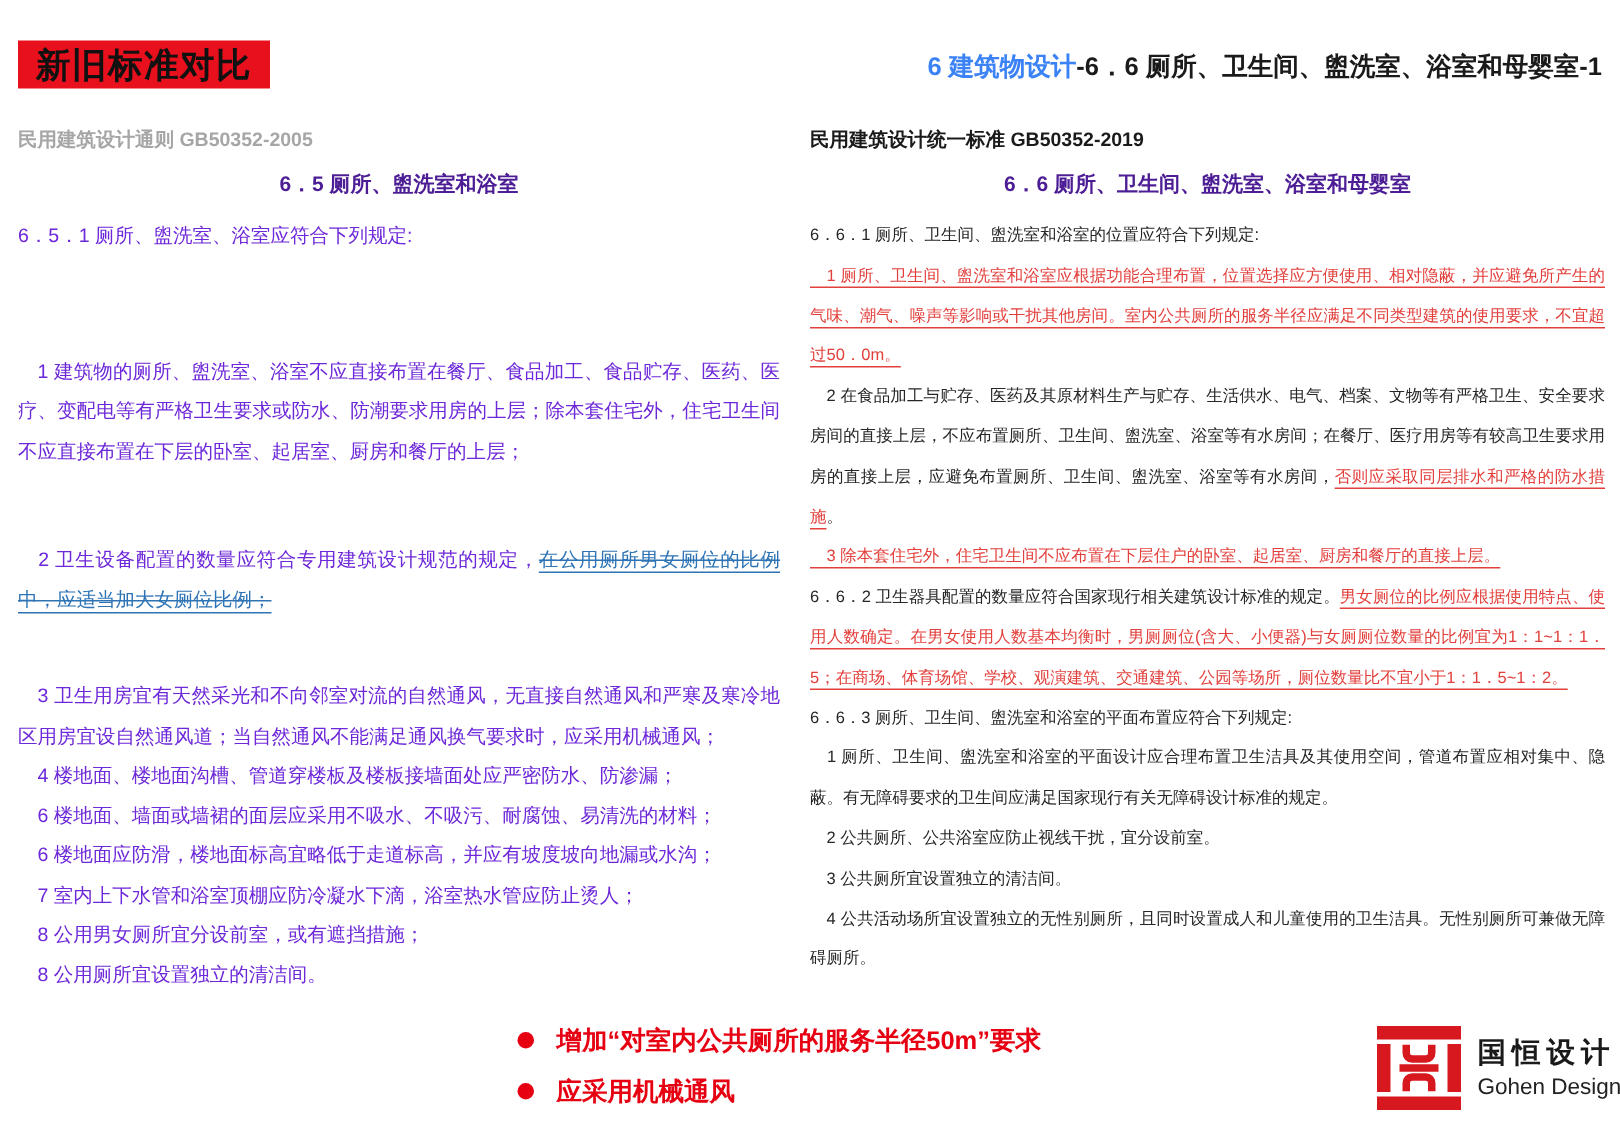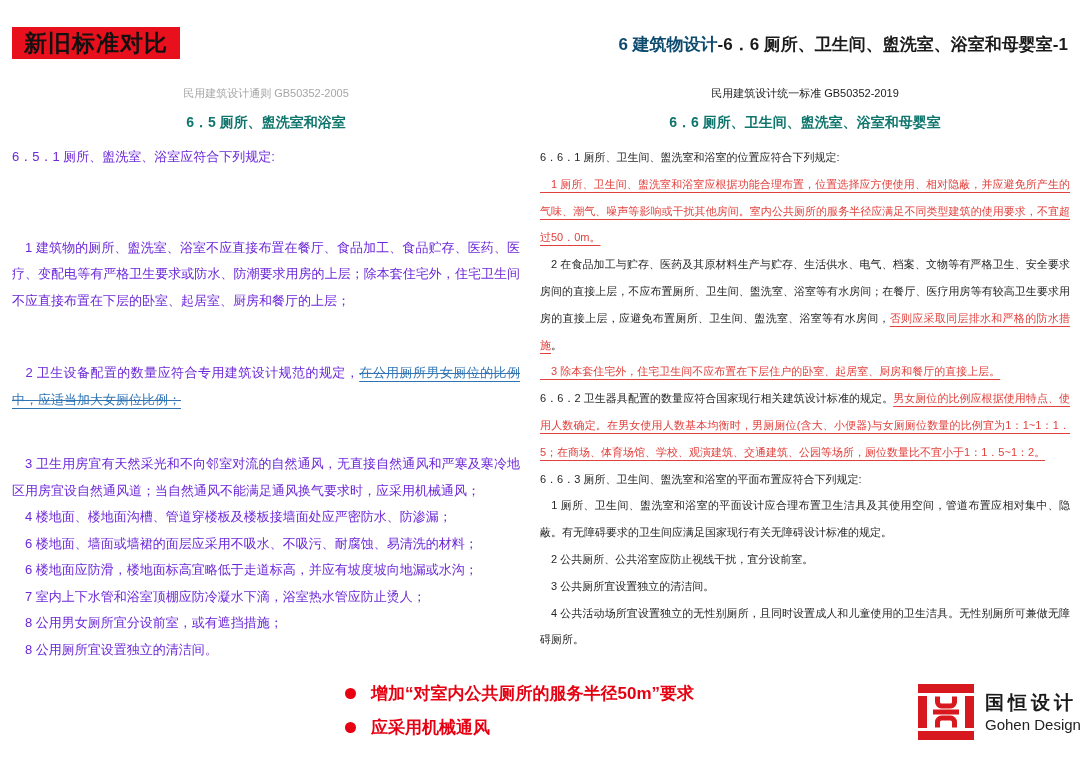--- a/index.html
+++ b/index.html
@@ -8,33 +8,33 @@
   .page { position:relative; width:1080px; height:764px; background:#fff; }
 
   
   .banner { position:absolute; left:12px; top:27px; background:#e8101c;
             color:#111; font-weight:bold; font-size:23px; line-height:32px;
             padding:0 12px; letter-spacing:1px; }
 
   
   .header-title { position:absolute; right:12px; top:33px; font-size:17px;
                   font-weight:bold; white-space:nowrap; }
-  .header-title .red { color:#0c4a6e; }
+  .header-title .red { color:#3b82f6; }
   .header-title .black { color:#1a1a1a; }
 
   
   .col { position:absolute; top:82px; }
   .col-left  { left:12px;  width:508px; }
   .col-right { left:540px; width:530px; }
 
-  .col-title { text-align:center; font-weight:normal; font-size:11px; line-height:22px; }
+  .col-title { text-align:left; font-weight:bold; font-size:13px; line-height:22px; }
   .col-left  .col-title { color:#a6a6a6; }
   .col-right .col-title { color:#1a1a1a; }
   .col-subtitle { text-align:center; font-weight:bold; font-size:14px;
-                  color:#0f766e; margin-top:10px; }
+                  color:#4c1d95; margin-top:10px; }
 
   .body-text { margin-top:12px; text-align:justify; word-break:break-all; }
   .col-left  .body-text { font-size:13px;   line-height:26.5px; }
   .col-right .body-text { font-size:11px; line-height:26.8px; }
 
   .para { }
   .para.g1 { margin-bottom:64px; }
   .para.g2 { margin-bottom:46px; }
   .para.g3 { margin-bottom:38px; }
 

